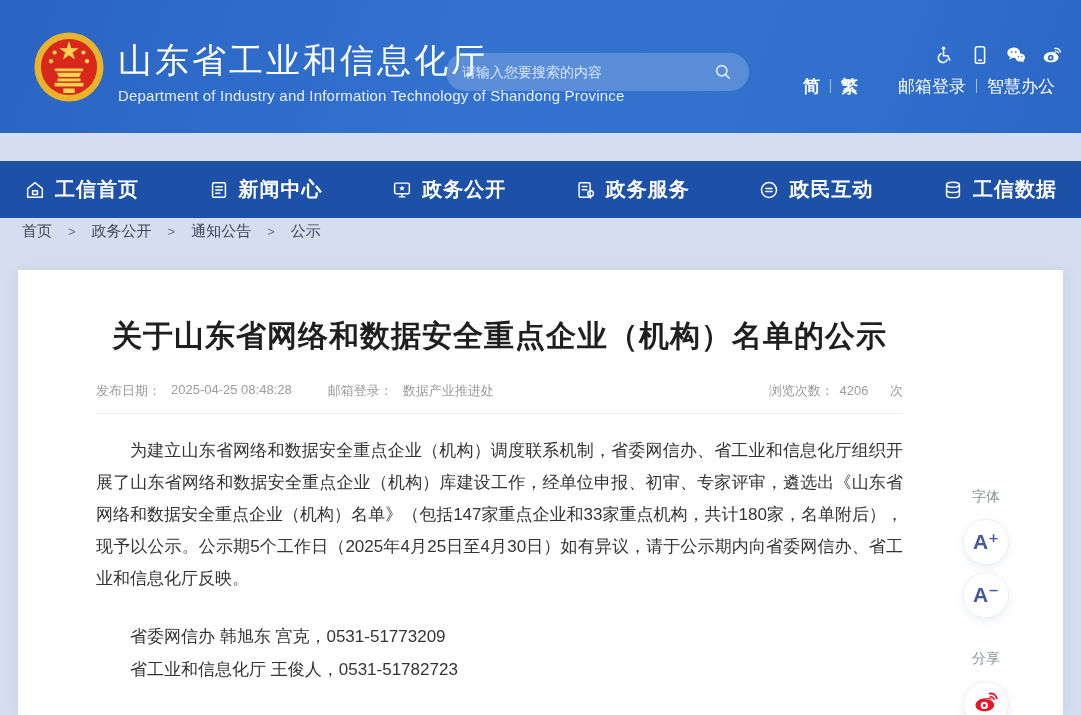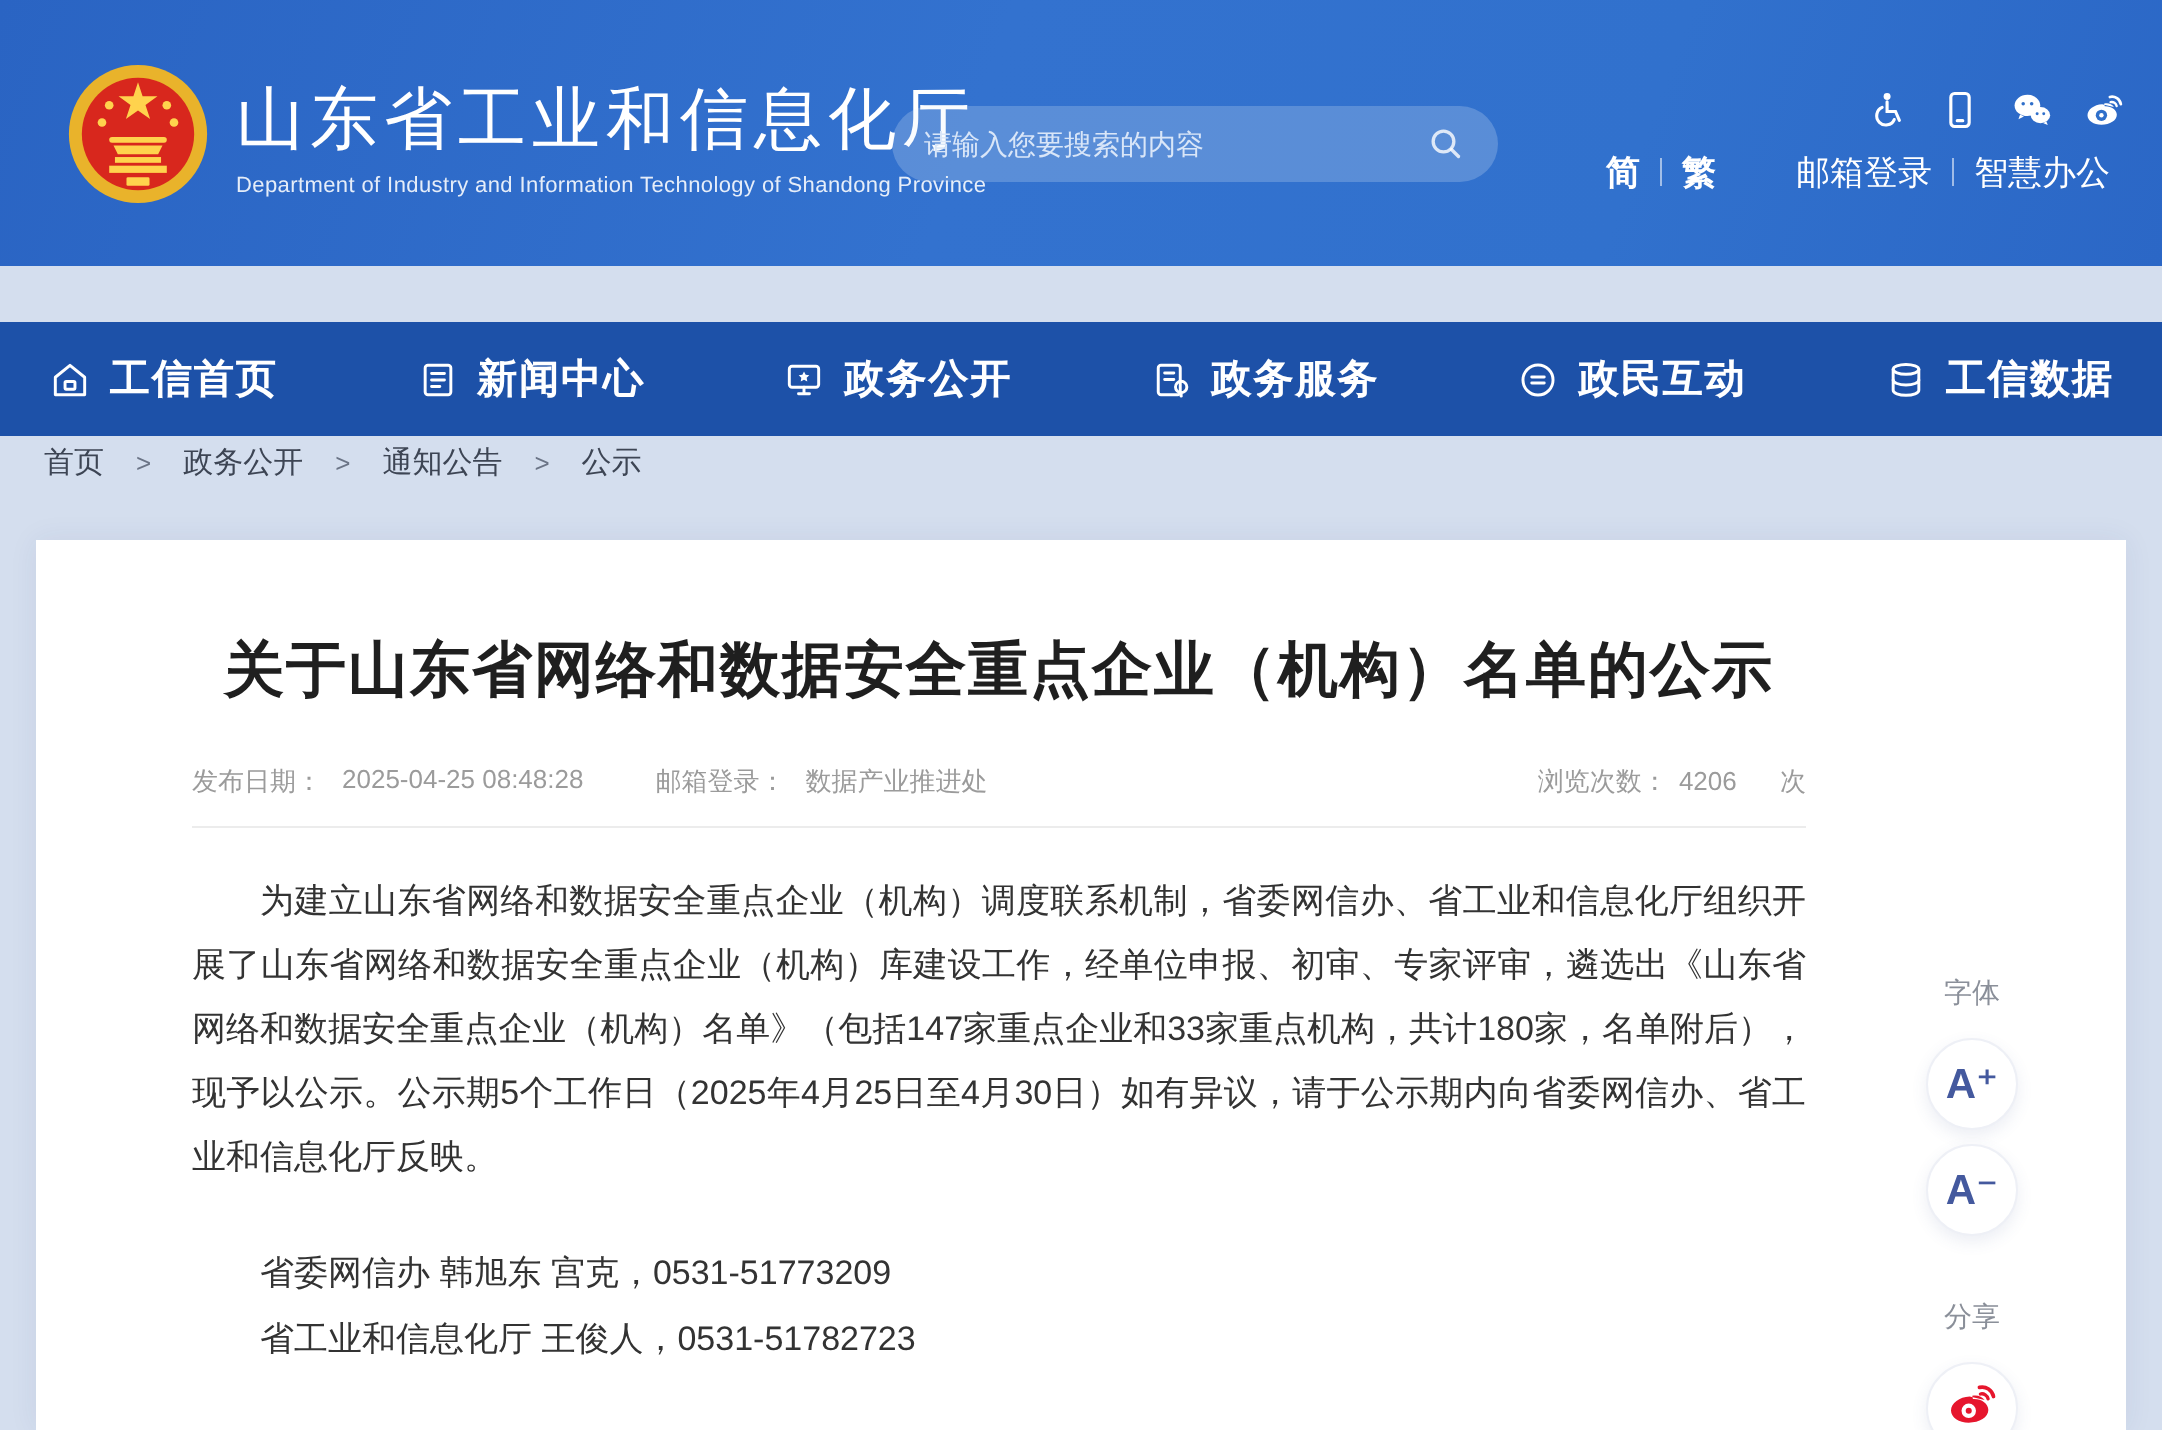--- a/index.html
+++ b/index.html
@@ -11,21 +11,21 @@
   }
 
   
   .header {
     position:absolute; left:0; top:0; width:1081px; height:133px;
     background:linear-gradient(110deg,#2a64c3 0%,#3372cf 45%,#3171cd 75%,#2b67c6 100%);
   }
   .logo-wrap { position:absolute; left:33px; top:31px; width:72px; height:72px; }
   .site-title-block { position:absolute; left:118px; top:40px; color:#fff; }
   .site-title { font-size:34px; font-weight:400; letter-spacing:3px; line-height:40px; }
-  .site-subtitle { font-size:11px; color:rgba(255,255,255,.88); margin-top:7px; letter-spacing:.2px; }
+  .site-subtitle { font-size:15px; color:rgba(255,255,255,.88); margin-top:7px; letter-spacing:.2px; }
 
   .search-pill {
     position:absolute; left:446px; top:53px; width:303px; height:38px;
     background:rgba(230,240,252,.22); border-radius:19px;
     display:flex; align-items:center; padding:0 16px;
   }
   .search-input {
     flex:1; background:transparent; border:none; outline:none;
     font-size:14px; color:#fff; font-family:inherit;
   }

